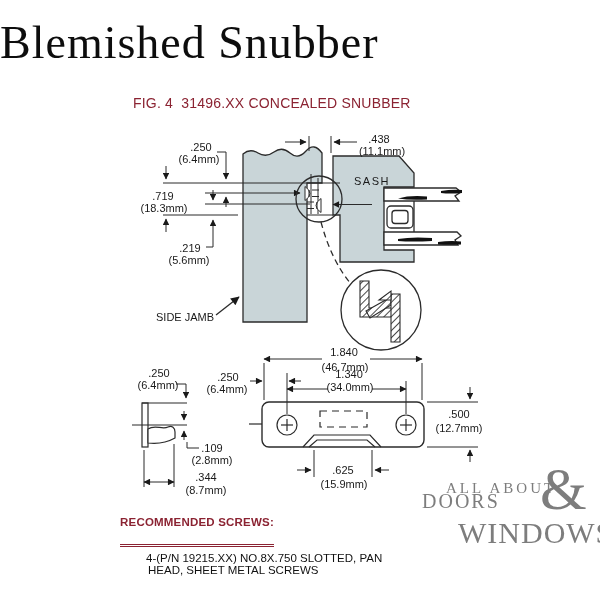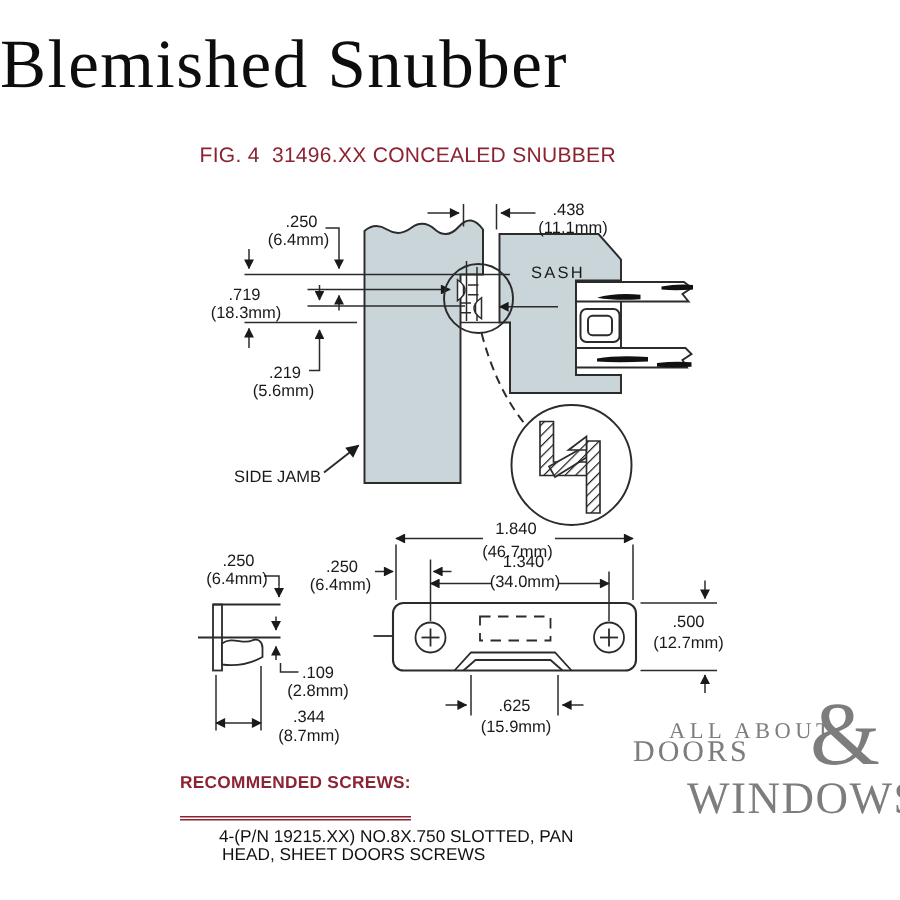--- a/index.html
+++ b/index.html
@@ -226,21 +226,21 @@
       <text x="459" y="418">.500</text>
       <text x="459" y="432">(12.7mm)</text>
       <text x="343" y="474">.625</text>
       <text x="344" y="488">(15.9mm)</text>
     </g>
   </svg>
 
   <div class="notes">
     <span class="head">RECOMMENDED SCREWS:</span>
     <div class="l1">4-(P/N 19215.XX) NO.8X.750 SLOTTED, PAN</div>
-    <div class="l2">HEAD, SHEET DOORS SCREWS</div>
+    <div class="l2">HEAD, SHEET METAL SCREWS</div>
   </div>
 
   <div class="logo">
     <div class="allabout">ALL ABOUT</div>
     <div class="amp">&amp;</div>
     <div class="doors">DOORS</div>
     <div class="windows">WINDOWS</div>
   </div>
 
 </div>

